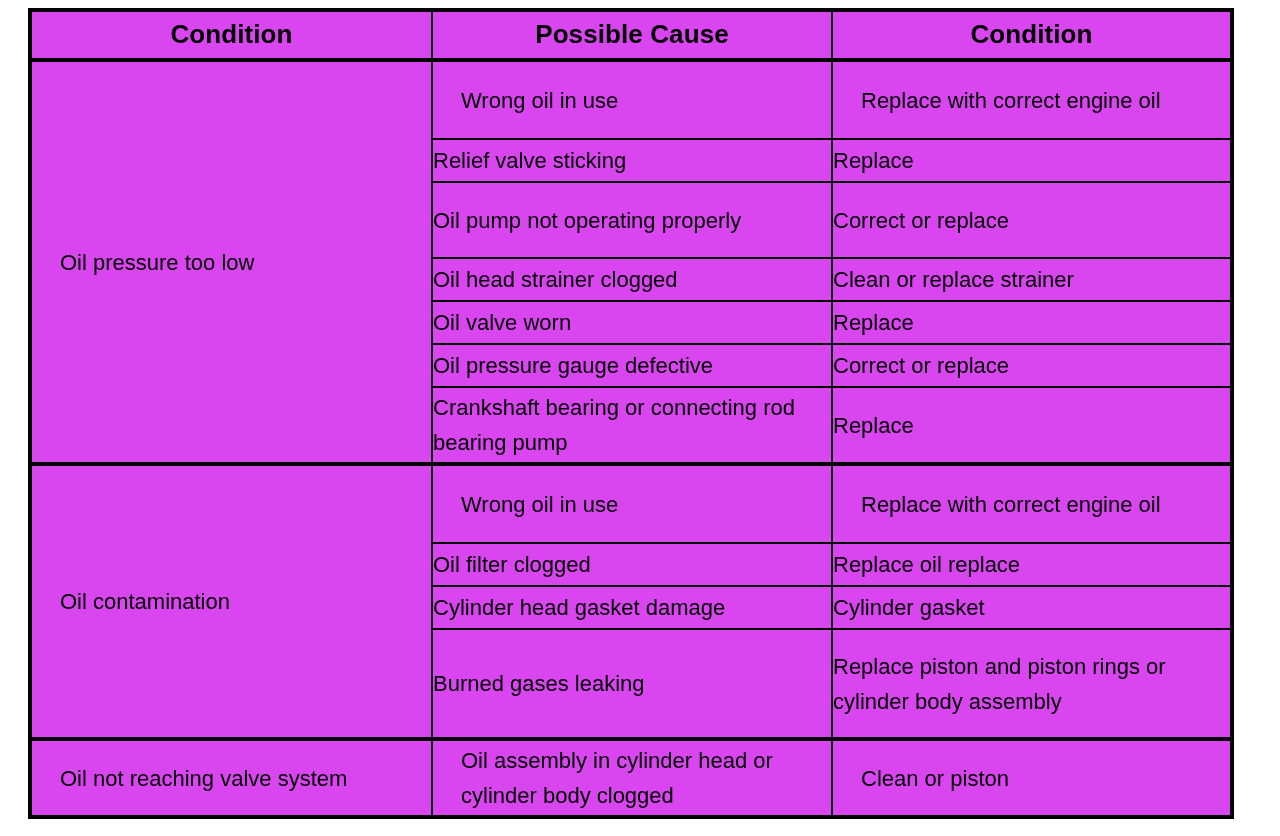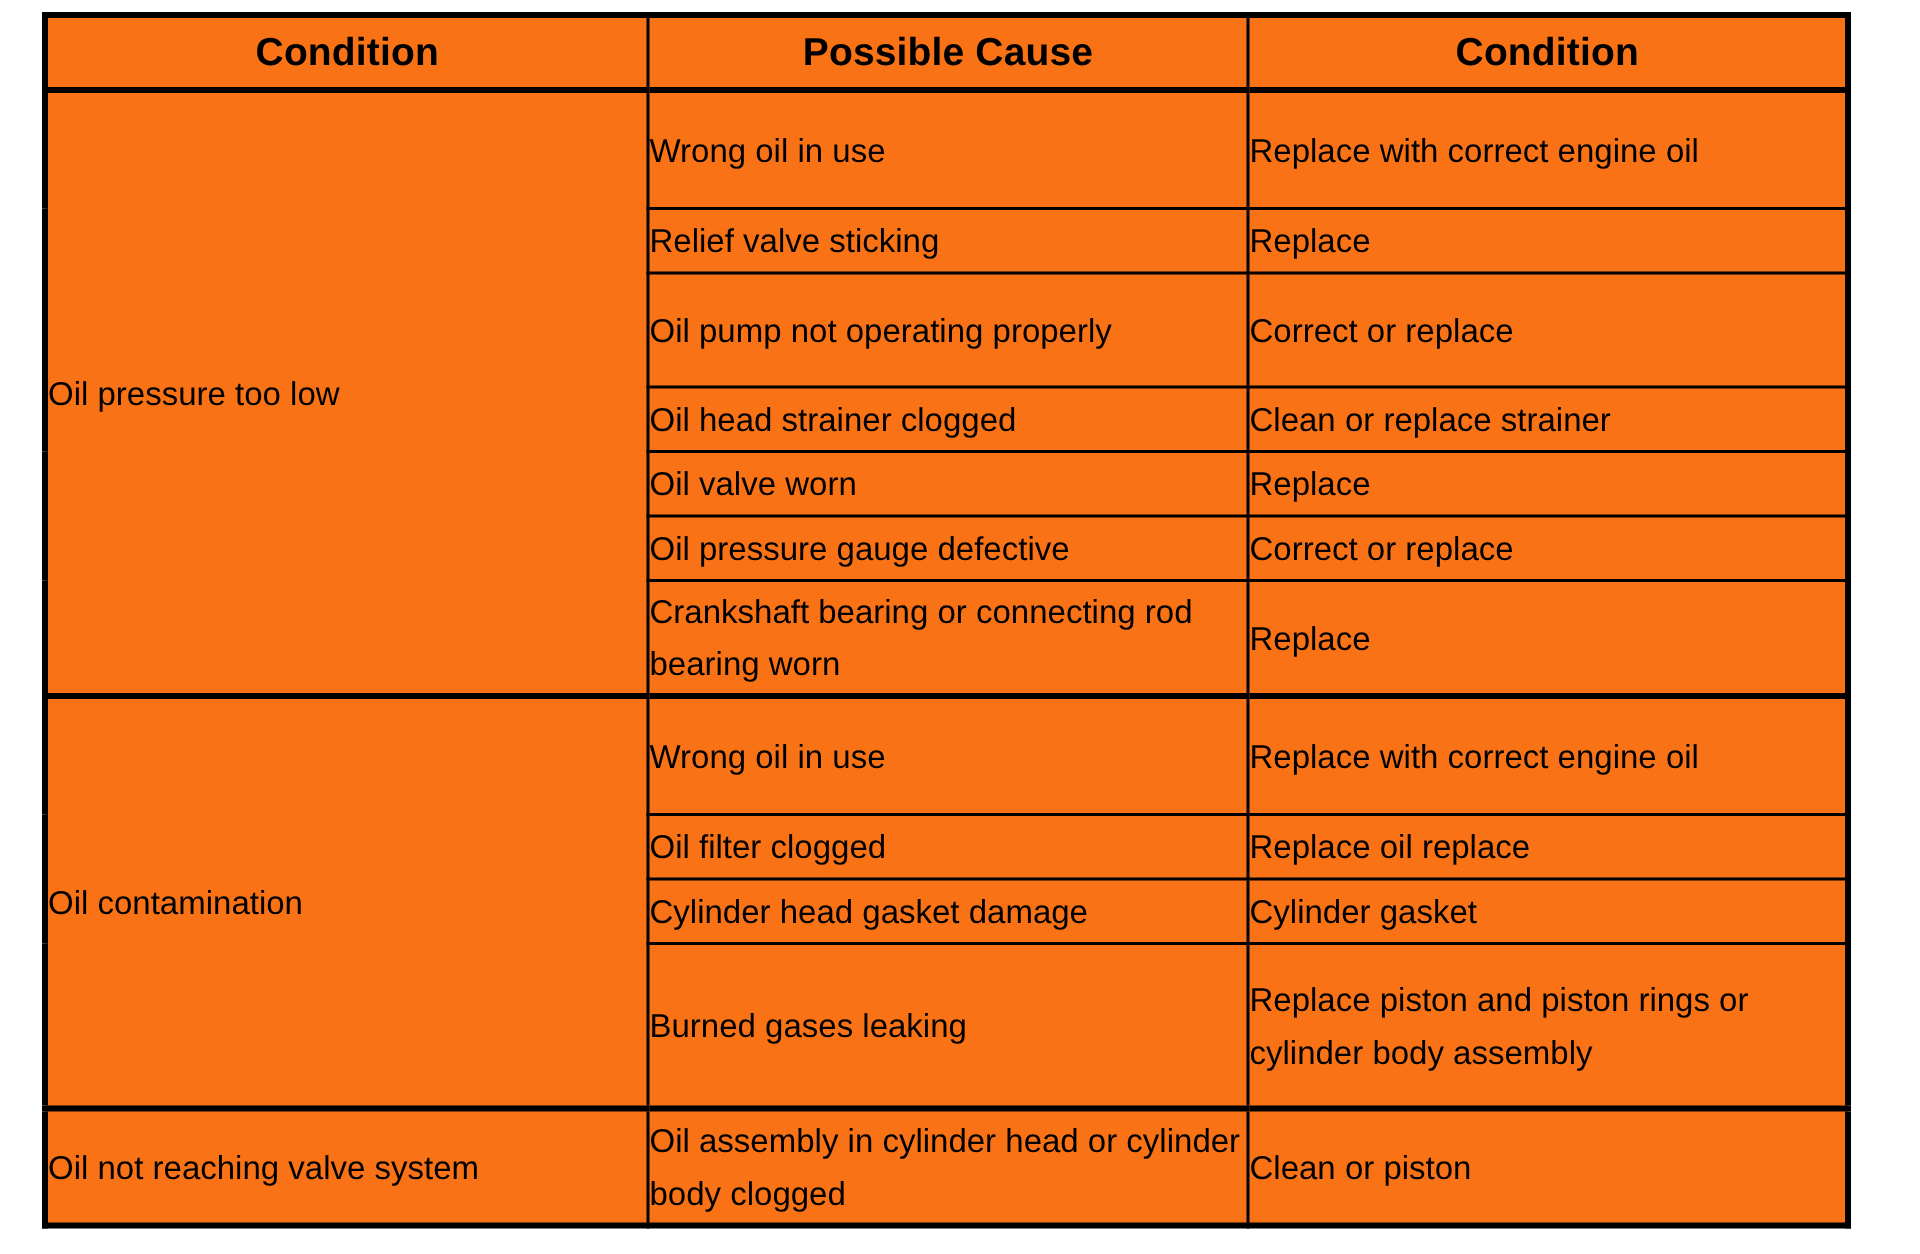--- a/index.html
+++ b/index.html
@@ -35,21 +35,21 @@
 
   .ts-table col.c-condition { width: 402px; }
   .ts-table col.c-cause     { width: 400px; }
   .ts-table col.c-correct   { width: 400px; }
 
   .ts-table th,
   .ts-table td {
     border: 2px solid #000000;
     padding: 0;
     vertical-align: middle;
-    background: #f97316;
+    background: #d946ef;
     margin-left: 25px;
   }
 
   thead th {
     text-align: center;
     font-size: 26px;
     font-weight: bold;
     line-height: 1.15;
     height: 46px;
     padding: 2px 6px 4px 6px;
@@ -66,20 +66,21 @@
   }
 
   td.cond-cell {
     vertical-align: middle;
   }
 
   
   tr.group-start > td,
   tr.group-start > th {
     border-top: 4px solid #000000;
+    padding-left: 28px;
   }
 
   .r-h-tall  { height: 76px; }
   .r-h-one   { height: 41px; }
   .r-h-two   { height: 74px; }
   .r-h-burn  { height: 107px; }
   .r-h-last  { height: 74px; }
 </style>
 </head>
 <body>
@@ -122,21 +123,21 @@
       </tr>
       <tr>
         <td class="r-h-one">Oil valve worn</td>
         <td class="r-h-one">Replace</td>
       </tr>
       <tr>
         <td class="r-h-one">Oil pressure gauge defective</td>
         <td class="r-h-one">Correct or replace</td>
       </tr>
       <tr>
-        <td class="r-h-two">Crankshaft bearing or connecting rod bearing worn</td>
+        <td class="r-h-two">Crankshaft bearing or connecting rod bearing pump</td>
         <td class="r-h-two">Replace</td>
       </tr>
 
       <tr class="group-start">
         <td class="cond-cell" rowspan="4">Oil contamination</td>
         <td class="r-h-tall">Wrong oil in use</td>
         <td class="r-h-tall">Replace with correct engine oil</td>
       </tr>
       <tr>
         <td class="r-h-one">Oil filter clogged</td>

